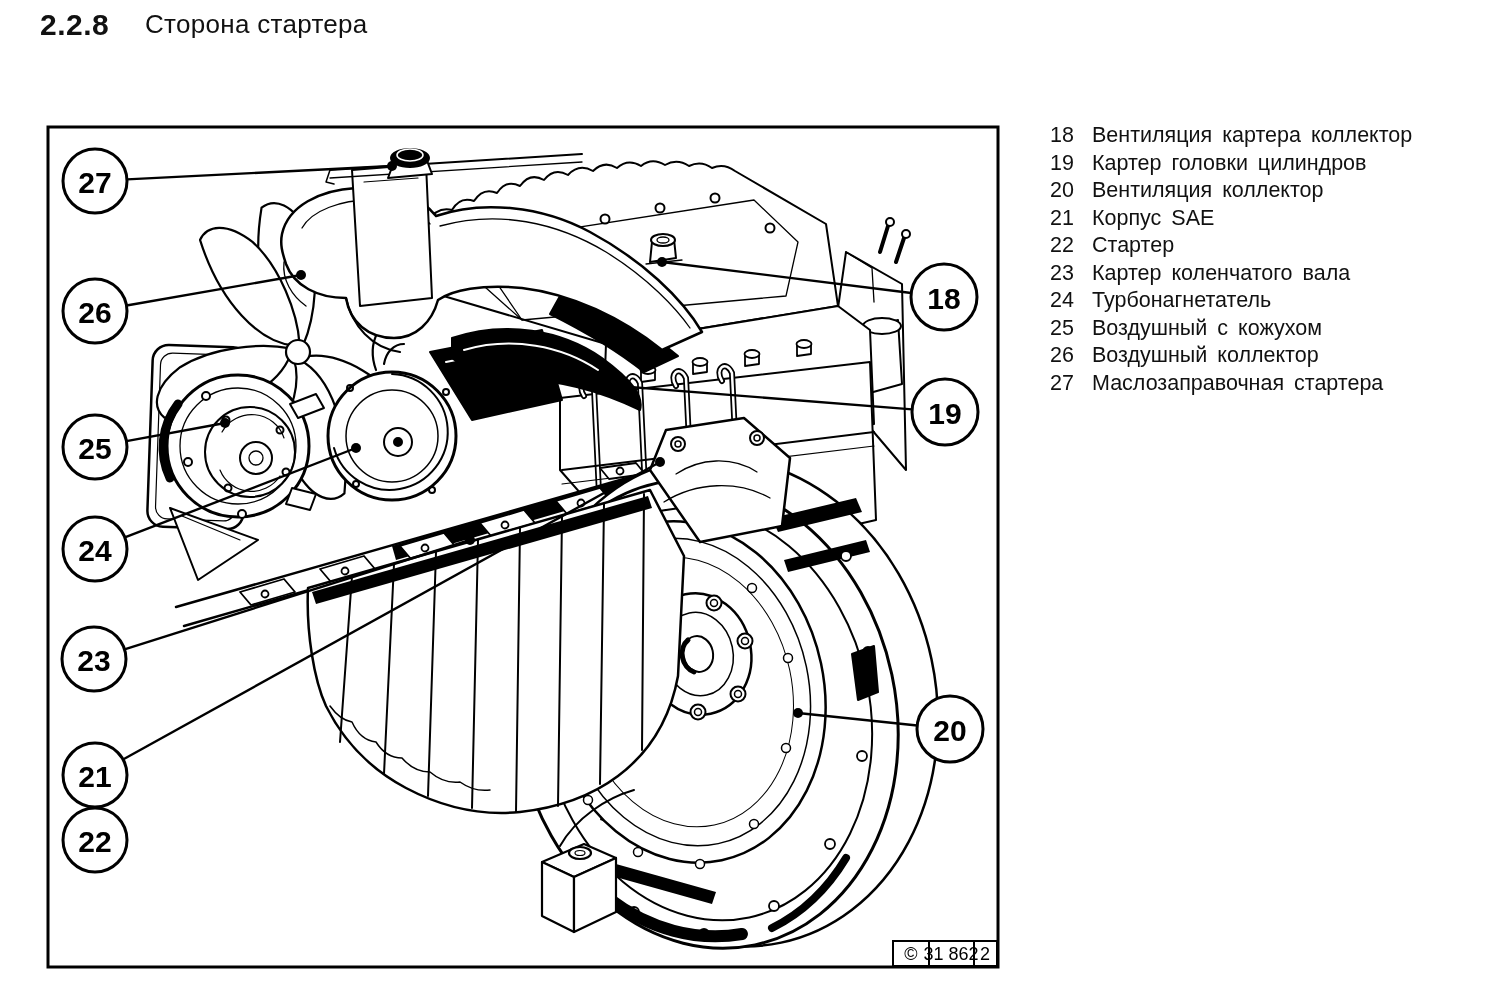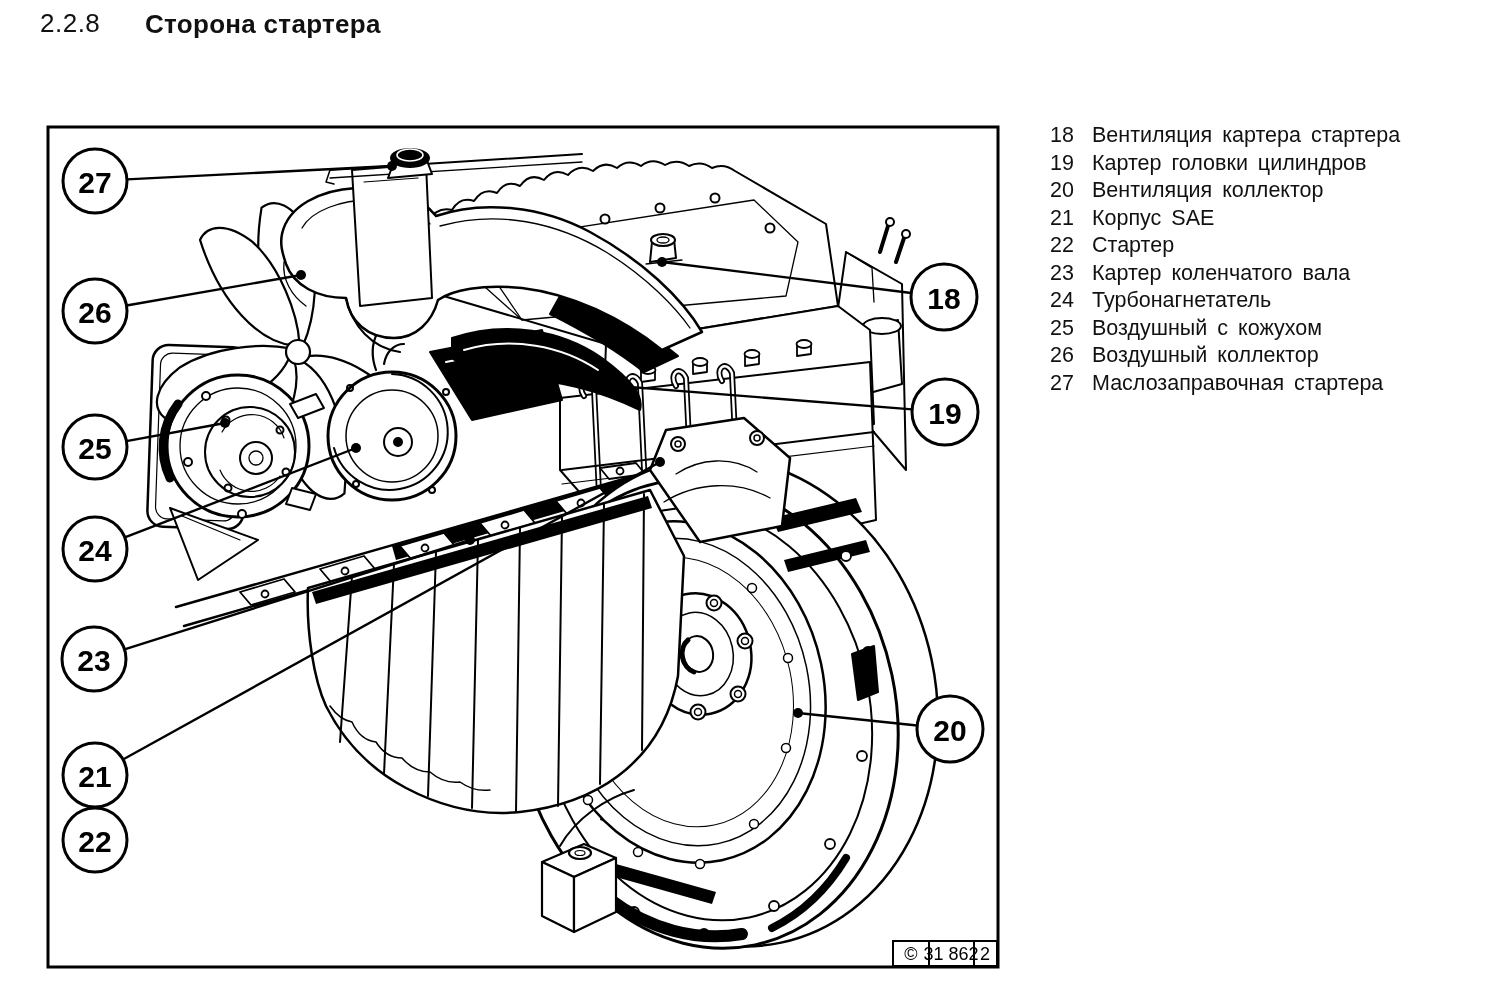--- a/index.html
+++ b/index.html
@@ -1,20 +1,20 @@
 <!DOCTYPE html>
 <html><head>
 <meta charset="utf-8">
 <style>
   html,body{margin:0;padding:0;background:#fff}
   body{width:1500px;height:990px;font-family:"Liberation Sans",sans-serif;color:#111}
   .page{position:relative;width:1500px;height:990px;overflow:hidden;background:#fff}
   .titleblock{position:absolute;left:40px;top:8px;display:flex}
-  .secnum{font-weight:normal;font-size:26px;width:105px;letter-spacing:.5px}
-  .titles div{font-weight:bold;font-size:26px;line-height:33px;letter-spacing:.3px}
+  .secnum{font-weight:bold;font-size:30px;width:105px;letter-spacing:.5px}
+  .titles div{font-weight:normal;font-size:26px;line-height:33px;letter-spacing:.3px}
   .legend{position:absolute;left:1050px;top:122px;width:430px}
   .lrow{display:flex;font-size:21.5px;line-height:27.5px}
   .lnum{width:42px;flex:none}
   .ltxt{word-spacing:4px;white-space:nowrap}
   svg.figure{position:absolute;left:0;top:0}
   .frame{fill:none;stroke:#000;stroke-width:3}
   .leader{stroke:#000;stroke-width:2.4}
   .dot{fill:#000;stroke:none}
   .bubble{fill:#fff;stroke:#000;stroke-width:3}
   .bubble-num{font-family:"Liberation Sans",sans-serif;font-weight:bold;font-size:30px;
@@ -30,21 +30,21 @@
   <header class="titleblock">
     <span class="secnum">2.2.8</span>
     <div class="titles">
       <div>Сторона стартера</div>
     </div>
   </header>
 
   <div class="legend">
     <div class="lrow">
         <span class="lnum">18</span>
-        <span class="ltxt">Вентиляция картера стартера</span>
+        <span class="ltxt">Вентиляция картера коллектор</span>
       </div>
     <div class="lrow">
         <span class="lnum">19</span>
         <span class="ltxt">Картер головки цилиндров</span>
       </div>
     <div class="lrow">
         <span class="lnum">20</span>
         <span class="ltxt">Вентиляция коллектор</span>
       </div>
     <div class="lrow">

